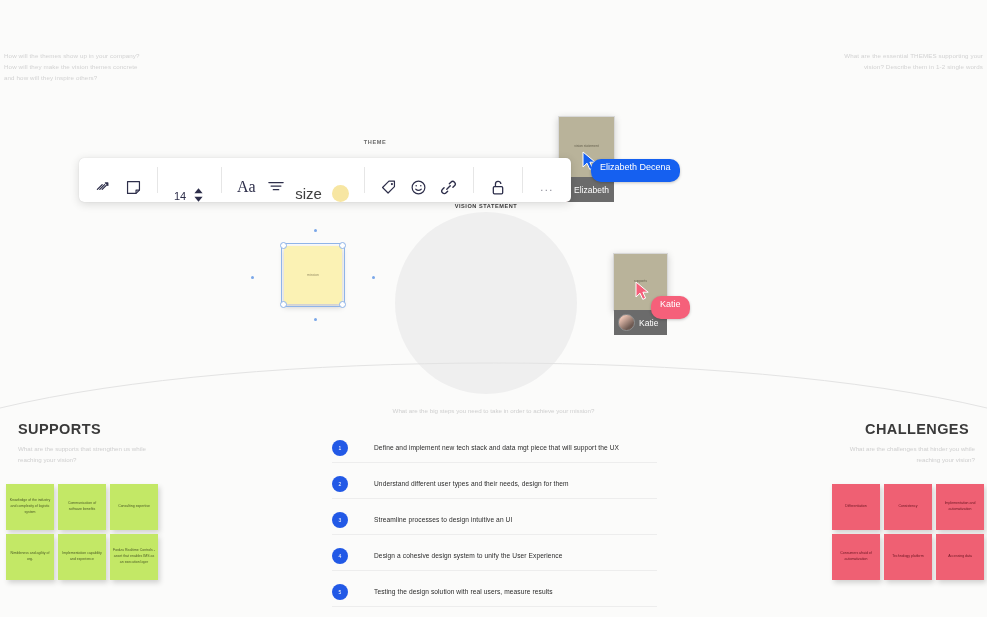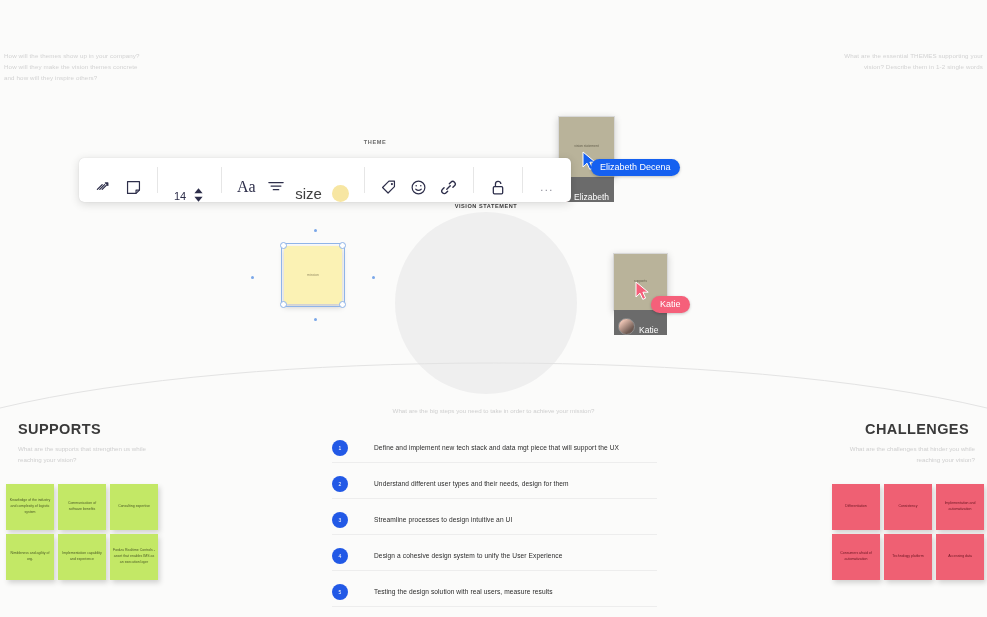--- a/index.html
+++ b/index.html
@@ -146,42 +146,42 @@
     display: flex; align-items: center; justify-content: center;
   }
   .vid-card .ghost-text {
     font-size: 3.4px; color: #55503f; text-align: center; line-height: 1.5;
     opacity: .85;
   }
   .vid-bar {
     position: absolute; left: 0; bottom: -25px;
     width: 100%; height: 25px;
     background: #6b6b6b;
-    display: flex; align-items: flex-end; gap: 4px;
+    display: flex; align-items: center; gap: 4px;
     padding-left: 4px;
   }
   .vid-bar .nm { font-size: 8.5px; color: #fff; }
   .avatar {
     width: 17px; height: 17px; border-radius: 50%;
     background: linear-gradient(140deg,#e8c0b0 20%,#6e5a52 75%);
     border: 1px solid #8d8d8d;
     flex: none;
   }
   .mic-badge {
     position: absolute; left: -12px; bottom: 0;
     width: 20px; height: 25px;
     background: #ed2e4e;
     clip-path: polygon(40% 0, 100% 0, 100% 100%, 40% 100%, 0 50%);
   }
   .cursor-tag {
     position: absolute;
     border-radius: 10px;
     color: #fff;
     font-size: 9px;
-    padding: 3px 9px 4px;
+    padding: 3px 9px 10px;
     white-space: nowrap;
     box-shadow: 0 1px 3px rgba(0,0,0,.22);
   }
   .tag-blue { background: #1560f0; }
   .tag-pink { background: #f5607a; }
   .ptr { position: absolute; }
 
   
   .sec-title {
     position: absolute;

